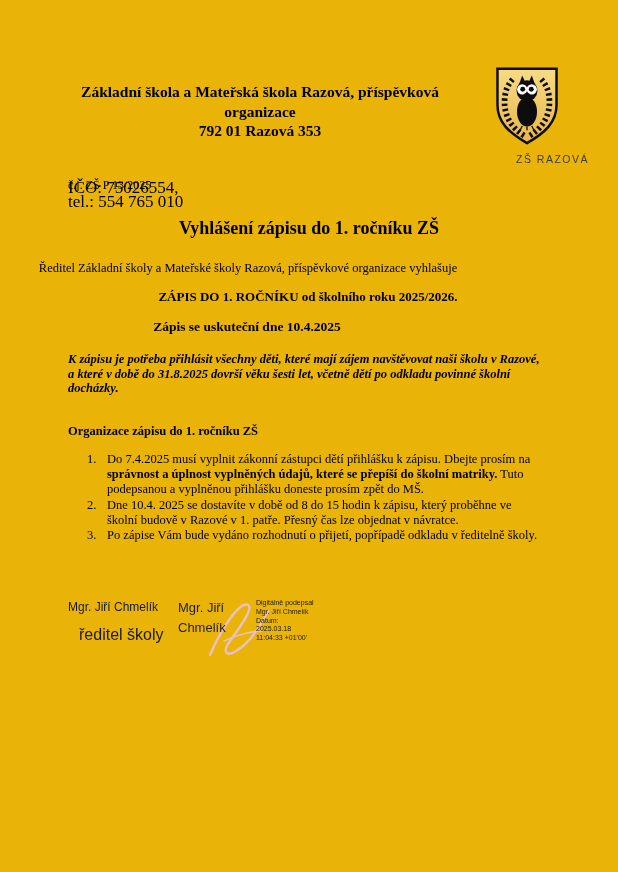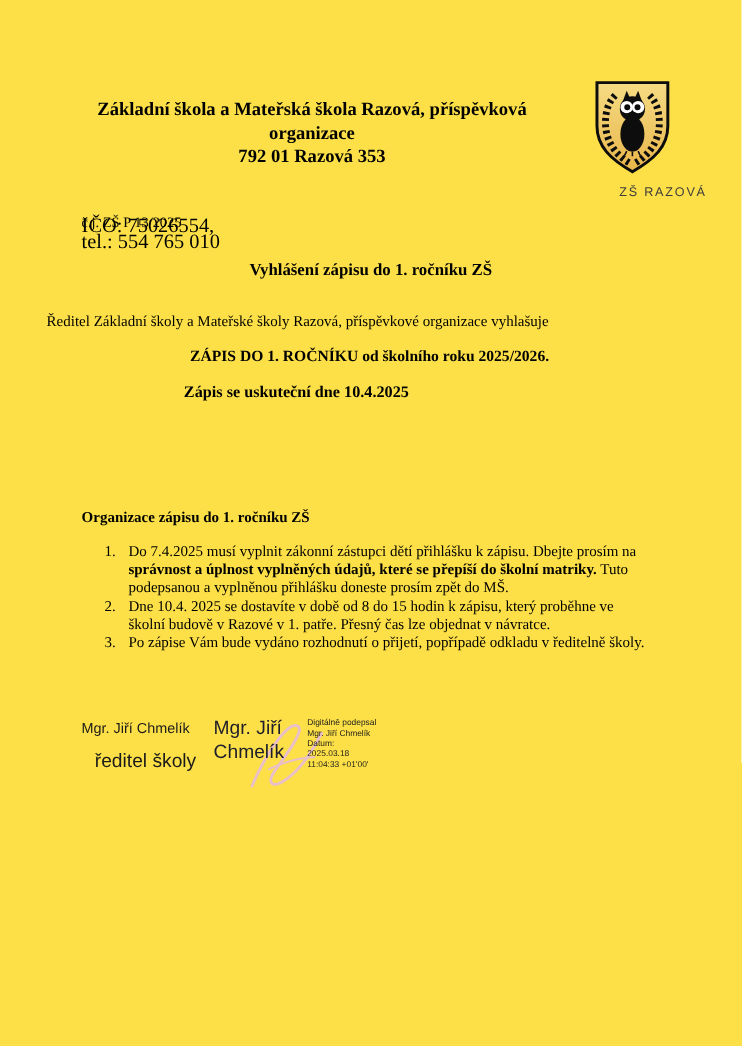--- a/index.html
+++ b/index.html
@@ -1,38 +1,38 @@
 <!DOCTYPE html>
 <html><head>
 <meta charset="utf-8">
 <style>
   html,body{margin:0;padding:0;background:#ffffff;}
   .page{
     position:relative;
     width:618px;height:872px;
-    background:#fde047;
+    background:#eab308;
     font-family:"Liberation Serif","DejaVu Serif",serif;
     color:#000;
     overflow:hidden;
   }
   
   .org-name{
     position:absolute;left:50px;top:82px;width:420px;
     text-align:center;font-weight:bold;font-size:15.5px;line-height:19.5px;
   }
   .ico-block{position:absolute;left:68px;top:137px;font-size:17px;line-height:14px;margin-top:44px;}
   .cj{position:absolute;left:68px;top:178px;font-size:12px;}
   
   .logo{position:absolute;left:484px;top:66px;width:86px;text-align:center;}
   .logo-caption{
     margin-top:3px;font-family:"Liberation Sans","DejaVu Sans",sans-serif;
     font-size:10.5px;letter-spacing:1.5px;color:#3c3c3c;white-space:nowrap;margin-left:32px;
   }
   
-  .doc-title{position:absolute;left:0;top:218px;width:618px;text-align:center;font-weight:bold;font-size:14px;}
+  .doc-title{position:absolute;left:0;top:218px;width:618px;text-align:center;font-weight:bold;font-size:18px;}
   .intro{position:absolute;left:0;top:261px;width:496px;text-align:center;font-size:12.5px;}
   .zapis-line{position:absolute;left:0;top:289px;width:616px;text-align:center;font-weight:bold;font-size:13px;}
   .date-line{position:absolute;left:0;top:319px;width:494px;text-align:center;font-weight:bold;font-size:13.5px;}
   
   .notice{
     position:absolute;left:68px;top:352px;width:480px;
     font-style:italic;font-weight:bold;font-size:12.5px;line-height:14.5px;
   }
   .documents-line{position:absolute;left:68px;top:399px;width:480px;font-weight:bold;font-size:12.5px;}
   .org-heading{position:absolute;left:68px;top:424px;font-weight:bold;font-size:12.5px;}
@@ -40,21 +40,21 @@
   .li{display:flex;}
   .li-num{width:20px;flex:0 0 20px;}
   .li-text{flex:1;}
   .li-text b{font-weight:bold;}
   
   .sig-name{position:absolute;left:68px;top:600px;font-family:"Liberation Sans","DejaVu Sans",sans-serif;font-size:12px;color:#1a1a1a;}
   .sig-role{position:absolute;left:79px;top:626px;font-family:"Liberation Sans","DejaVu Sans",sans-serif;font-size:16px;color:#1a1a1a;}
   .squiggle{position:absolute;left:196px;top:597px;z-index:0;}
   .digsig{position:absolute;left:178px;top:598px;display:flex;z-index:1;
     font-family:"Liberation Sans","DejaVu Sans",sans-serif;}
-  .digsig-name{font-size:16px;line-height:19.5px;color:#1d1d2b;width:78px;}
+  .digsig-name{font-size:13px;line-height:19.5px;color:#1d1d2b;width:78px;}
   .digsig-meta{font-size:7px;line-height:8.8px;color:#1a1a1a;width:58px;padding-top:1px;}
   .digsig-meta div{margin:0;}
 </style>
 </head>
 <body>
 
 <div class="page">
 
   <div class="org-name">
     <div>Základní škola a Mateřská škola Razová, příspěvková organizace</div>
@@ -94,20 +94,21 @@
       <path d="M31,63 l-2,4 M36,63.5 l0,4 M41,63 l2,4" stroke="#0d0d0d" stroke-width="1.4" fill="none"></path>
     </svg>
     <div class="logo-caption">ZŠ RAZOVÁ</div>
   </div>
 
   <div class="doc-title">Vyhlášení zápisu do 1. ročníku ZŠ</div>
   <div class="intro">Ředitel Základní školy a Mateřské školy Razová, příspěvkové organizace vyhlašuje</div>
   <div class="zapis-line">ZÁPIS DO 1. ROČNÍKU od školního roku 2025/2026.</div>
   <div class="date-line">Zápis se uskuteční dne 10.4.2025</div>
 
+  <div class="notice">K zápisu je potřeba přihlásit všechny děti, které mají zájem navštěvovat naši školu v Razové, a které v době do 31.8.2025 dovrší věku šesti let, včetně dětí po odkladu povinné školní docházky.</div>
   <div class="org-heading">Organizace zápisu do 1. ročníku ZŠ</div>
 
   <div class="list">
     <div class="li">
       <span class="li-num">1.</span>
       <span class="li-text"><span>Do 7.4.2025 musí vyplnit zákonní zástupci dětí přihlášku k zápisu. Dbejte prosím na </span><b>správnost a úplnost vyplněných údajů, které se přepíší do školní matriky.</b><span> Tuto podepsanou a vyplněnou přihlášku doneste prosím zpět do MŠ.</span></span>
     </div>
     <div class="li">
       <span class="li-num">2.</span>
       <span class="li-text">Dne 10.4. 2025 se dostavíte v době od 8 do 15 hodin k zápisu, který proběhne ve školní budově v Razové v 1. patře. Přesný čas lze objednat v návratce.</span>

